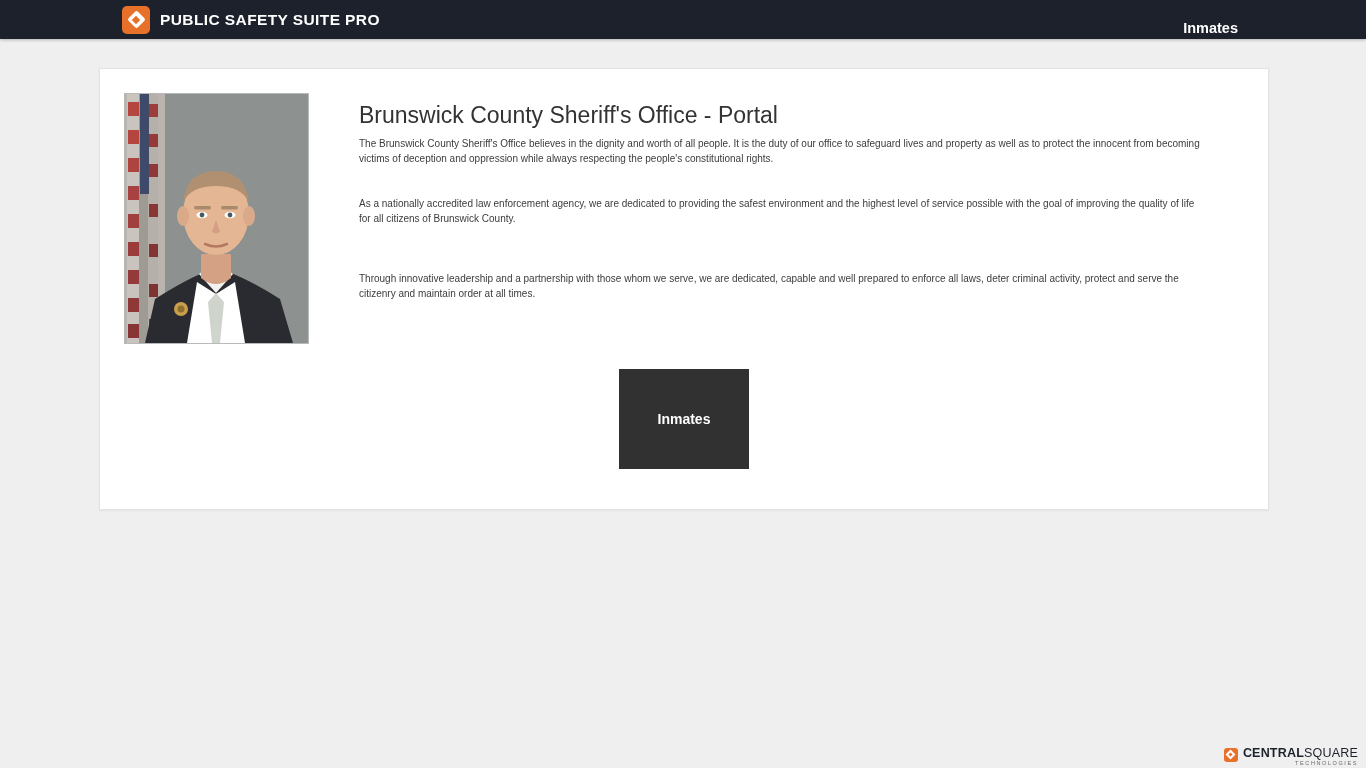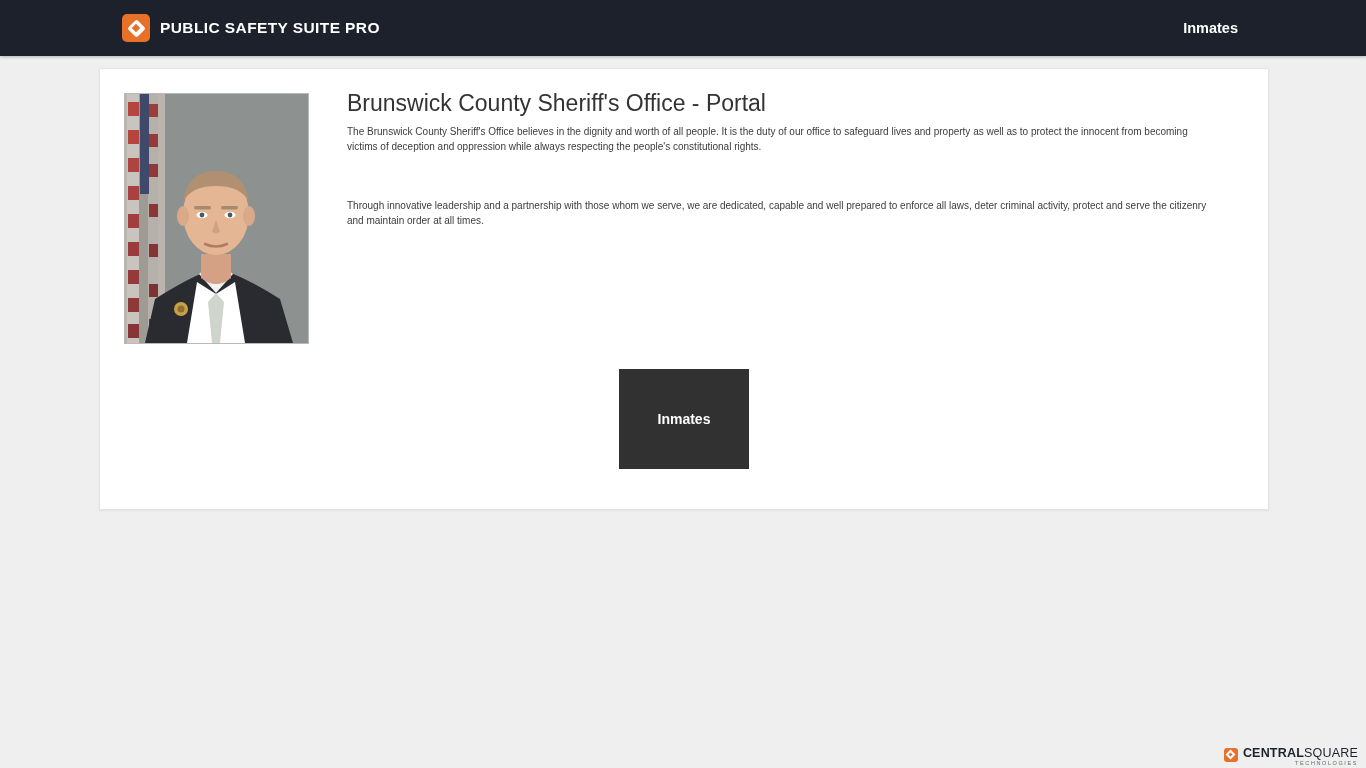--- a/index.html
+++ b/index.html
@@ -10,21 +10,21 @@
     width: 1366px;
     height: 768px;
     background: #efefef;
     font-family: "Liberation Sans", sans-serif;
     overflow: hidden;
     position: relative;
   }
 
   
   .navbar {
-    height: 56px;
+    height: 39px;
     background: #1d212b;
     display: flex;
     align-items: center;
     position: relative;
     box-shadow: 0 1px 3px rgba(0,0,0,0.25);
   }
   .brand {
     display: flex;
     align-items: center;
     margin-left: 122px;
@@ -92,21 +92,21 @@
     left: 99px;
     top: 68px;
     width: 1168px;
     height: 440px;
     background: #ffffff;
     border: 1px solid #e3e3e3;
     box-shadow: 0 1px 2px rgba(0,0,0,0.06);
   }
   .card-inner {
     position: relative;
-    padding: 20px;
+    padding: 32px;
   }
 
   .portrait {
     position: absolute;
     left: 24px;
     top: 24px;
     width: 183px;
     height: 249px;
     border: 1px solid #b9b9b9;
     overflow: hidden;
@@ -281,20 +281,21 @@
         <path d="M 80 150 Q 91 155 102 150" stroke="#b5795f" stroke-width="2.5" fill="none" stroke-linecap="round"></path>
 
         <circle cx="56" cy="215" r="7" fill="#c8a04a"></circle>
         <circle cx="56" cy="215" r="3.5" fill="#8d6f2e"></circle>
       </svg>
     </div>
 
     <div class="content">
       <h1 class="page-title">Brunswick County Sheriff's Office - Portal</h1>
       <p class="para">The Brunswick County Sheriff's Office believes in the dignity and worth of all people. It is the duty of our office to safeguard lives and property as well as to protect the innocent from becoming victims of deception and oppression while always respecting the people's constitutional rights.</p>
+      <p class="para">As a nationally accredited law enforcement agency, we are dedicated to providing the safest environment and the highest level of service possible with the goal of improving the quality of life for all citizens of Brunswick County.</p>
       <p class="para">Through innovative leadership and a partnership with those whom we serve, we are dedicated, capable and well prepared to enforce all laws, deter criminal activity, protect and serve the citizenry and maintain order at all times.</p>
     </div>
 
     <div class="action-wrap">
       <button class="action-button">Inmates</button>
     </div>
 
   </div>
 </div>
 

